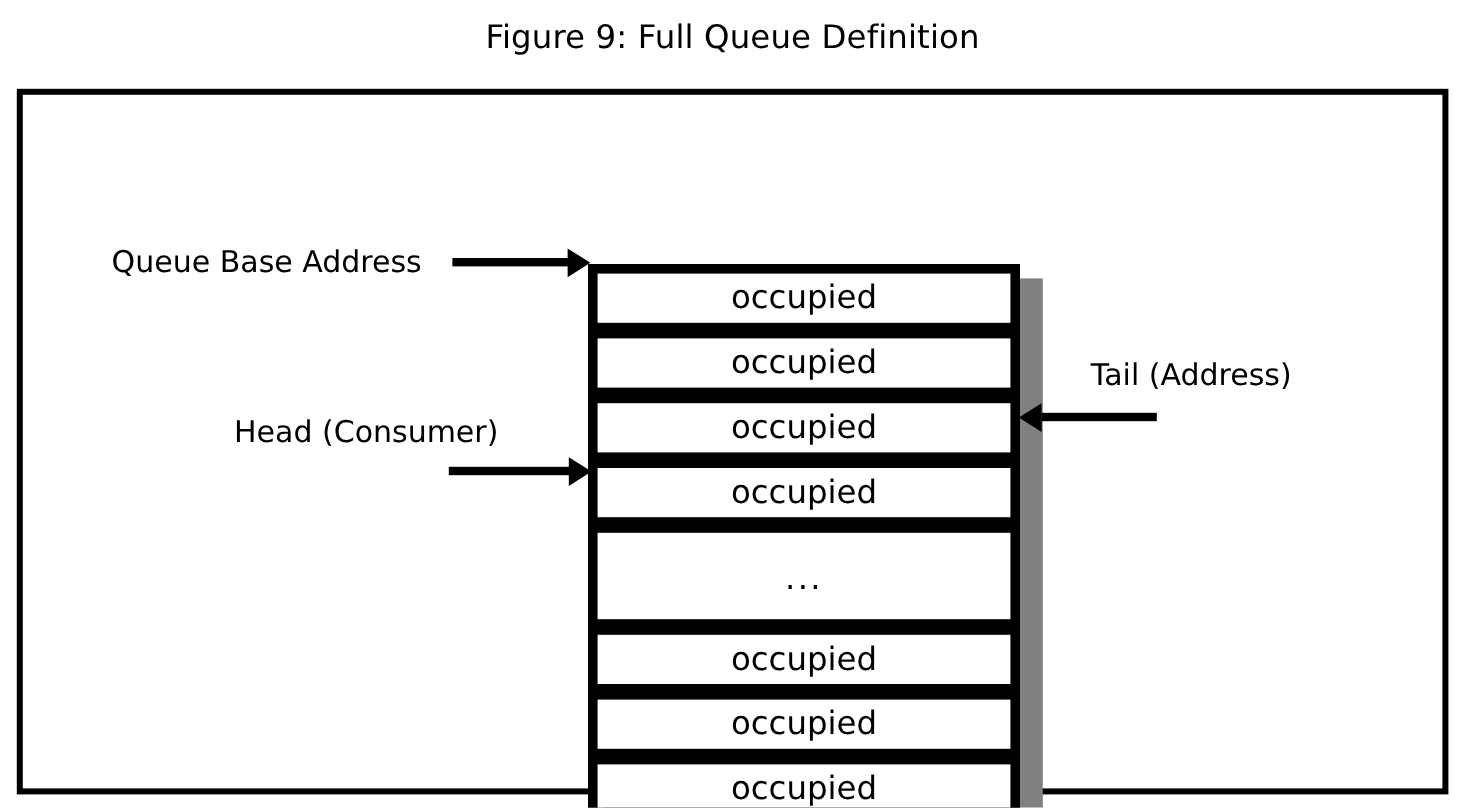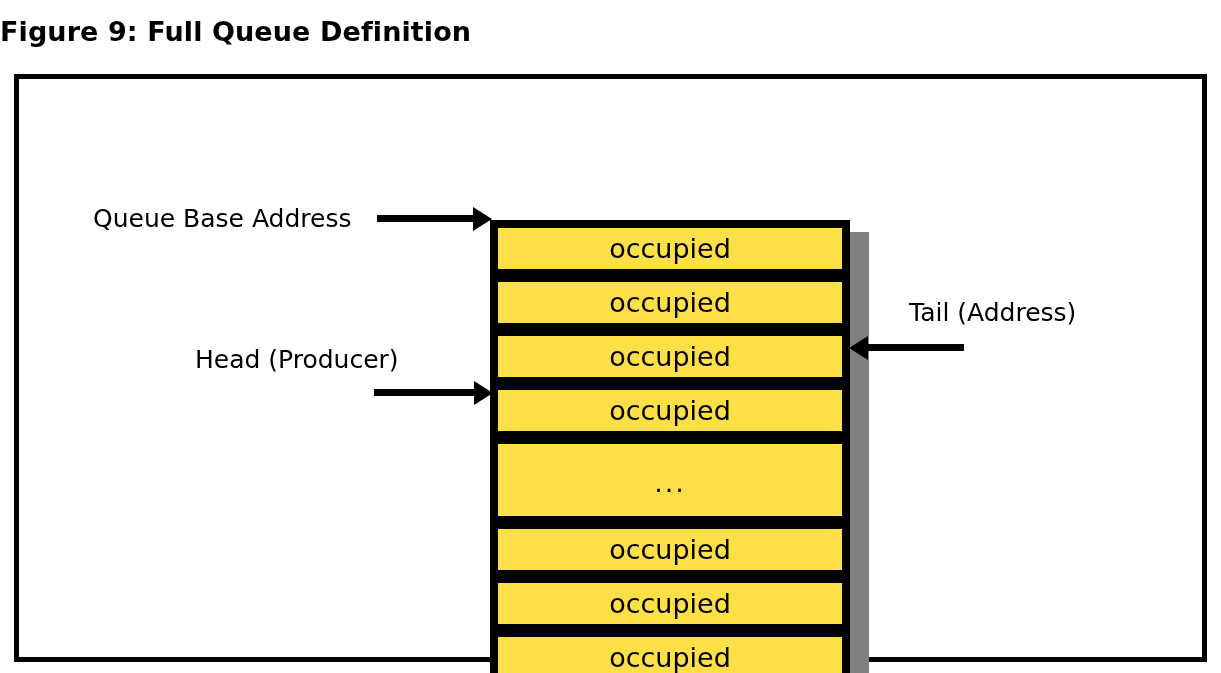--- a/index.html
+++ b/index.html
@@ -16,23 +16,23 @@
     font-family: "DejaVu Sans", "Liberation Sans", sans-serif;
     color: #000000;
   }
 
   
   .figure-title {
     position: absolute;
     top: 16px;
     left: 0;
     width: 1221px;
-    text-align: left;
+    text-align: center;
     font-size: 27px;
-    font-weight: bold;
+    font-weight: normal;
     letter-spacing: 0.1px;
     color: #000000;
     white-space: nowrap;
   }
 
   
   .figure-frame {
     position: absolute;
     left: 14px;
     top: 74px;
@@ -59,21 +59,21 @@
     width: 360px;
     height: 466px;
     background: #000000;
     border: 8px solid #000000;
     box-sizing: border-box;
     display: flex;
     flex-direction: column;
     justify-content: space-between;
   }
   .queue-slot {
-    background: #fde047;
+    background: #ffffff;
     color: #000000;
     font-size: 27px;
     line-height: 1;
     display: flex;
     align-items: center;
     justify-content: center;
     box-sizing: border-box;
     flex: 0 0 auto;
   }
   .queue-slot.slot-normal { height: 41px; margin-bottom: 7px; }
@@ -169,21 +169,21 @@
       <span class="slot-text">occupied</span>
     </div>
   </div>
 
   <div class="annotation-label label-base-address">Queue Base Address</div>
   <div class="arrow arrow-base-address">
     <div class="arrow-shaft"></div>
     <div class="arrow-head point-right"></div>
   </div>
 
-  <div class="annotation-label label-head">Head (Producer)</div>
+  <div class="annotation-label label-head">Head (Consumer)</div>
   <div class="arrow arrow-head-consumer">
     <div class="arrow-shaft"></div>
     <div class="arrow-head point-right"></div>
   </div>
 
   <div class="annotation-label label-tail">Tail (Address)</div>
   <div class="arrow arrow-tail-producer">
     <div class="arrow-shaft"></div>
     <div class="arrow-head point-left"></div>
   </div>

